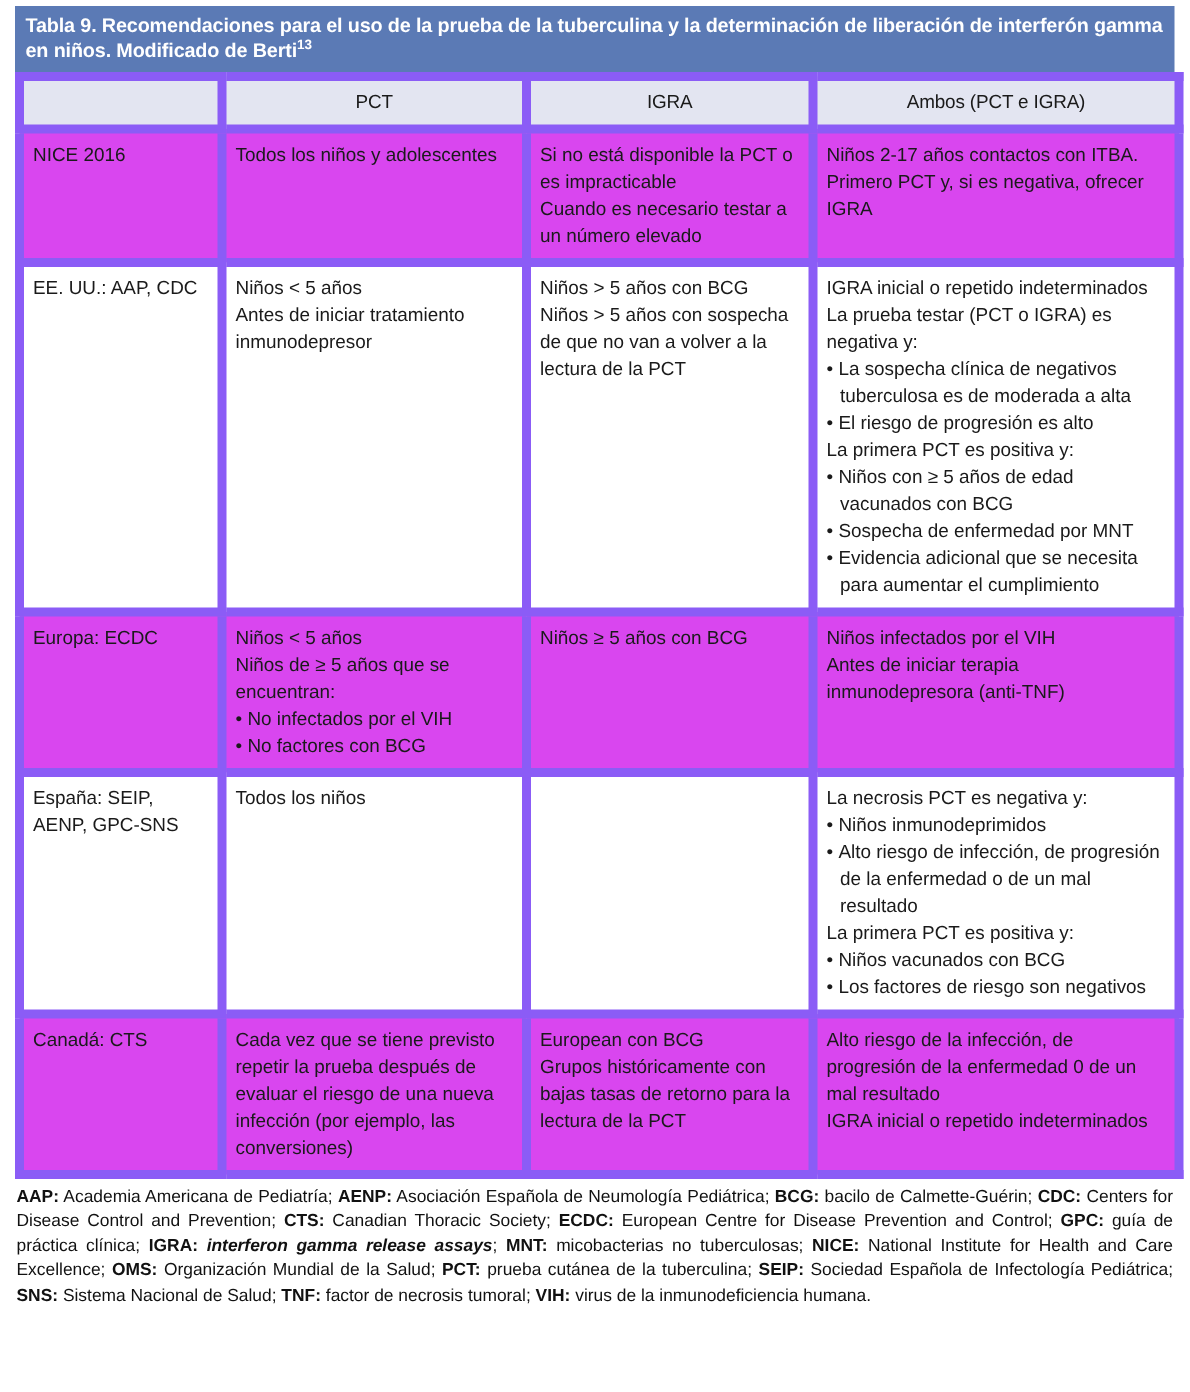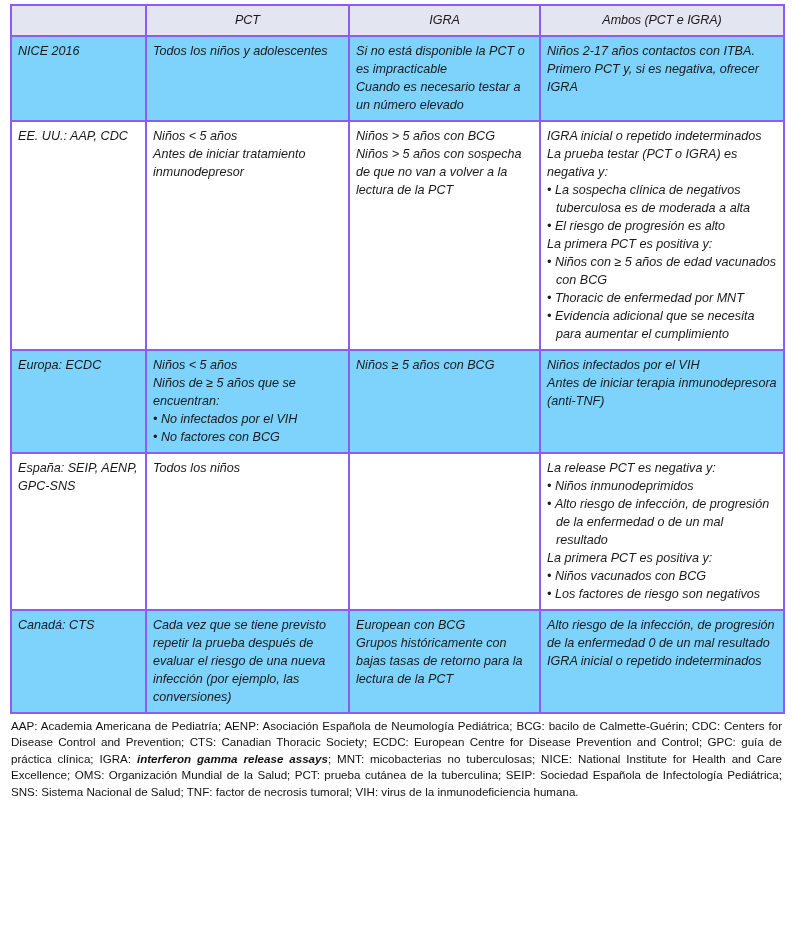--- a/index.html
+++ b/index.html
@@ -46,40 +46,39 @@
     table-layout: fixed;
     font-size: 12.6px;
   }
   table.rec-table col.c-org   { width: 135px; }
   table.rec-table col.c-pct   { width: 203px; }
   table.rec-table col.c-igra  { width: 191px; }
   table.rec-table col.c-ambos { width: 244px; }
 
   table.rec-table th,
   table.rec-table td {
-    border: 2px solid #8b5cf6;
+    border: 6px solid #8b5cf6;
     vertical-align: top;
     padding: 5px 6px 6px 6px;
     box-sizing: border-box;
     line-height: 1.43;
     font-weight: normal;
-    font-style: italic;
   }
 
   thead th {
     background: #e3e5f1;
     text-align: center;
     padding-top: 3px;
     padding-bottom: 3px;
     font-size: 12.6px;
     letter-spacing: -0.1px;
   }
   thead th.blank-head { background: #e3e5f1; }
 
-  tbody tr.row-shaded td { background: #7dd3fc; }
+  tbody tr.row-shaded td { background: #d946ef; }
   tbody tr.row-plain td  { background: #ffffff; }
 
   .cell-lines > div { white-space: normal; }
   .cell-lines > div.bullet {
     padding-left: 9px;
     text-indent: -9px;
   }
   .cell-lines > div.bullet::before {
     content: "\2022\00a0";
   }
@@ -87,28 +86,31 @@
   
   .footnote {
     width: 773px;
     box-sizing: border-box;
     font-size: 11.6px;
     line-height: 1.42;
     padding: 4px 1px 0 1px;
     text-align: justify;
     color: #111111;
   }
-  .footnote b { font-weight: normal; }
+  .footnote b { font-weight: bold; }
   .footnote i { font-style: italic; font-weight: bold; }
 </style>
 </head>
 <body>
 
 <div id="table-figure">
 
+  <div class="title-band">
+    <span id="caption-text">Tabla 9. Recomendaciones para el uso de la prueba de la tuberculina y la determinación de liberación de interferón gamma en niños. Modificado de Berti</span><sup id="caption-sup">13</sup>
+  </div>
 
   <table class="rec-table">
     <colgroup>
       <col class="c-org">
         <col class="c-pct">
         <col class="c-igra">
         <col class="c-ambos">
     </colgroup>
     <thead>
       <tr>
@@ -153,21 +155,21 @@
             </div>
           </td>
           <td>
             <div class="cell-lines">
               <div class="">IGRA inicial o repetido indeterminados</div>
               <div class="">La prueba testar (PCT o IGRA) es negativa y:</div>
               <div class="bullet">La sospecha clínica de negativos tuberculosa es de moderada a alta</div>
               <div class="bullet">El riesgo de progresión es alto</div>
               <div class="">La primera PCT es positiva y:</div>
               <div class="bullet">Niños con ≥ 5 años de edad vacunados con BCG</div>
-              <div class="bullet">Thoracic de enfermedad por MNT</div>
+              <div class="bullet">Sospecha de enfermedad por MNT</div>
               <div class="bullet">Evidencia adicional que se necesita para aumentar el cumplimiento</div>
             </div>
           </td>
         </tr>
         <tr class="row-shaded">
           <td>Europa: ECDC</td>
           <td>
             <div class="cell-lines">
               <div class="">Niños &lt; 5 años</div>
               <div class="">Niños de ≥ 5 años que se encuentran:</div>
@@ -192,21 +194,21 @@
           <td>
             <div class="cell-lines">
               <div class="">Todos los niños</div>
             </div>
           </td>
           <td>
             <div class="cell-lines"></div>
           </td>
           <td>
             <div class="cell-lines">
-              <div class="">La release PCT es negativa y:</div>
+              <div class="">La necrosis PCT es negativa y:</div>
               <div class="bullet">Niños inmunodeprimidos</div>
               <div class="bullet">Alto riesgo de infección, de progresión de la enfermedad o de un mal resultado</div>
               <div class="">La primera PCT es positiva y:</div>
               <div class="bullet">Niños vacunados con BCG</div>
               <div class="bullet">Los factores de riesgo son negativos</div>
             </div>
           </td>
         </tr>
         <tr class="row-shaded">
           <td>Canadá: CTS</td>

